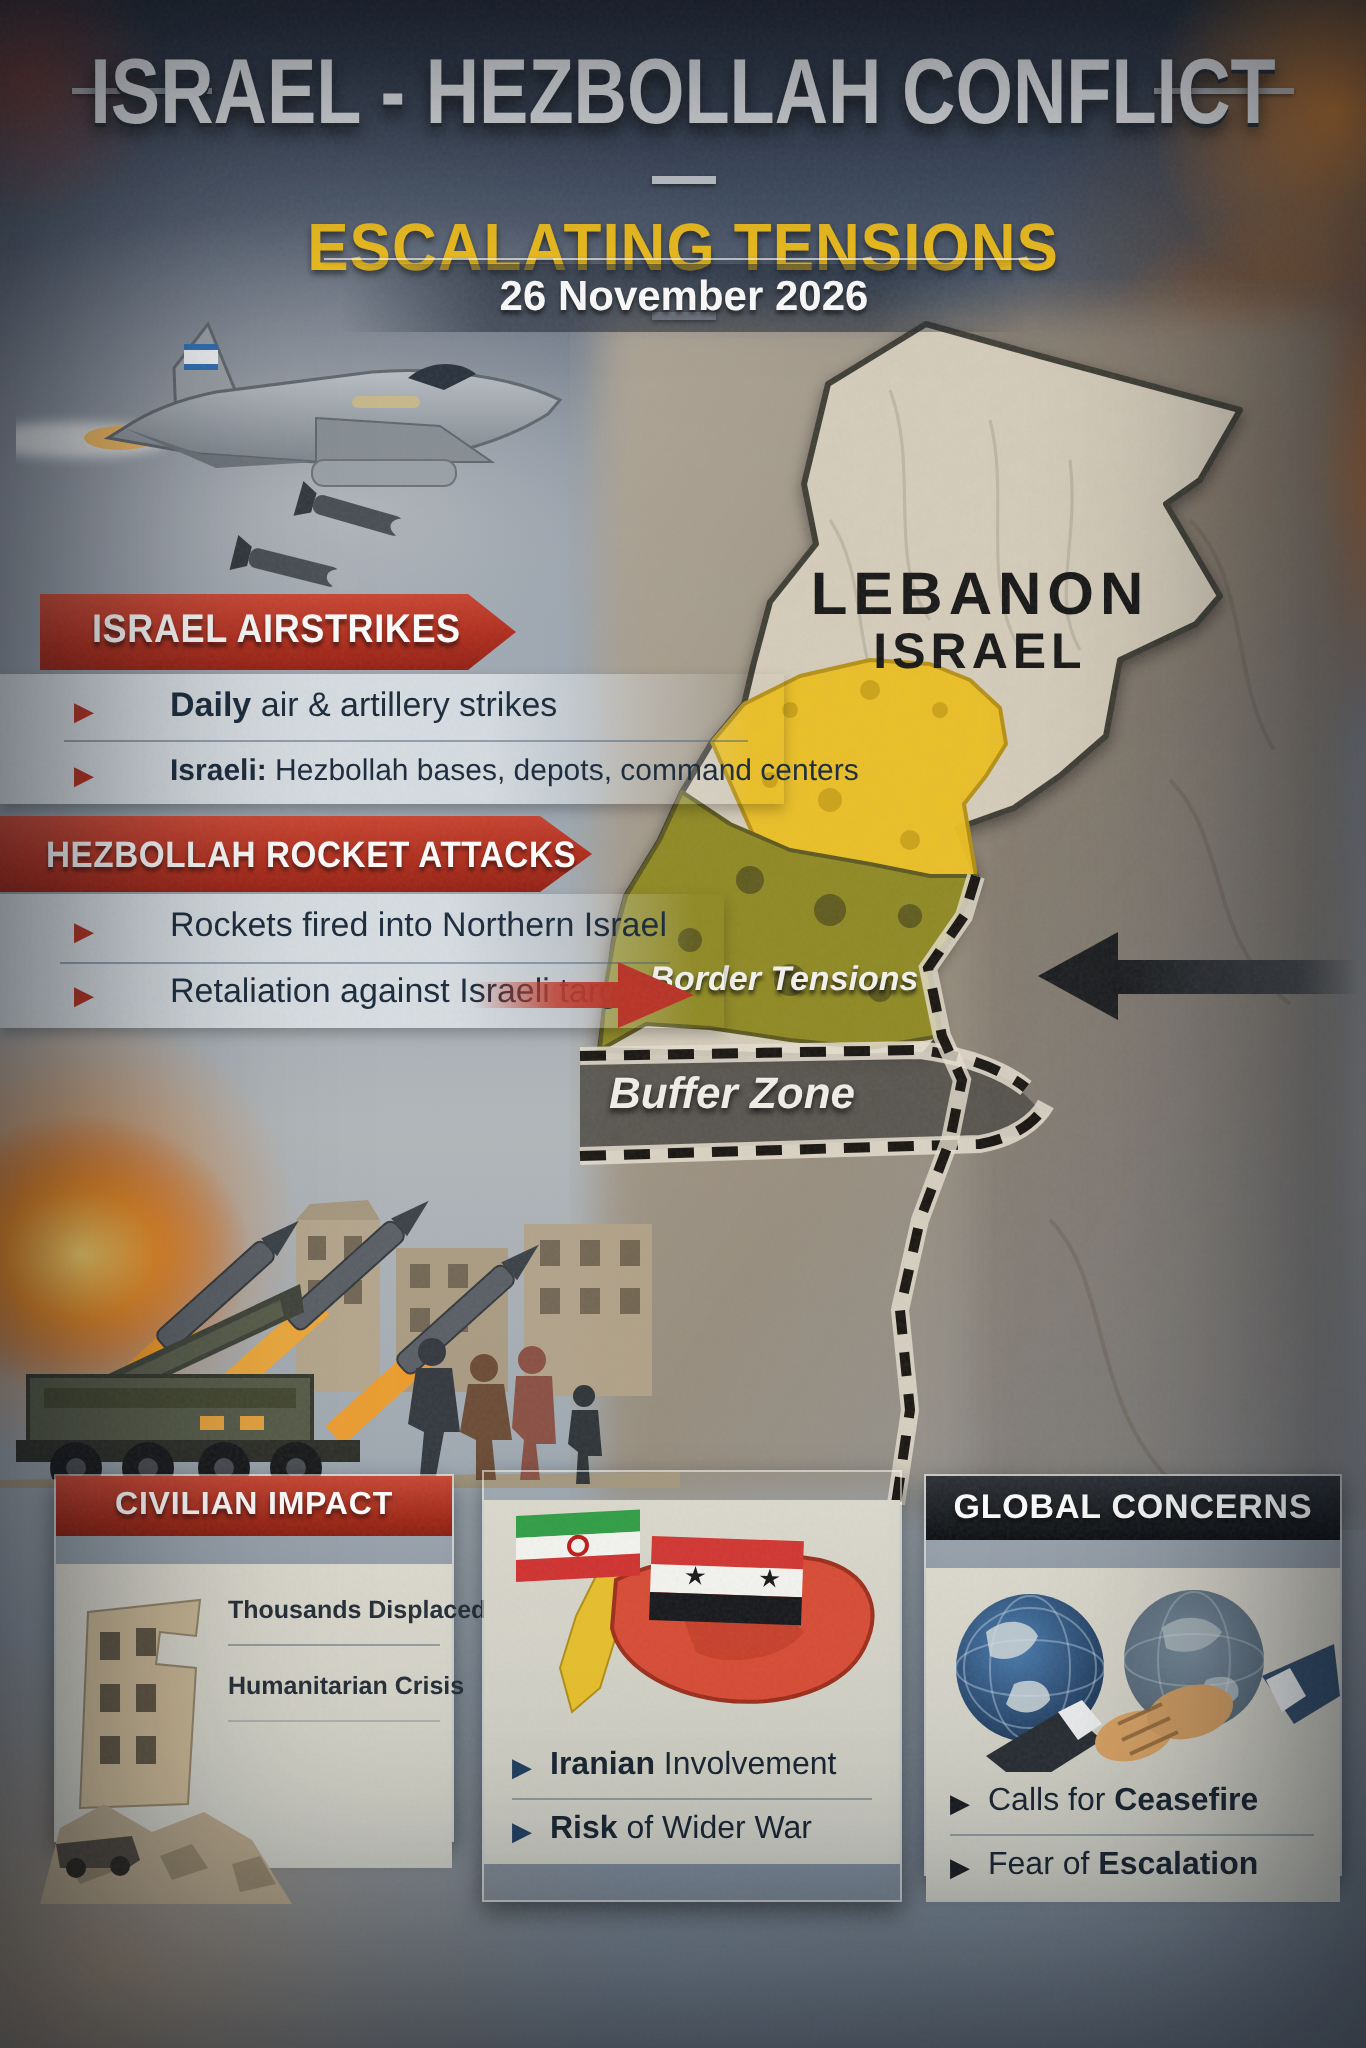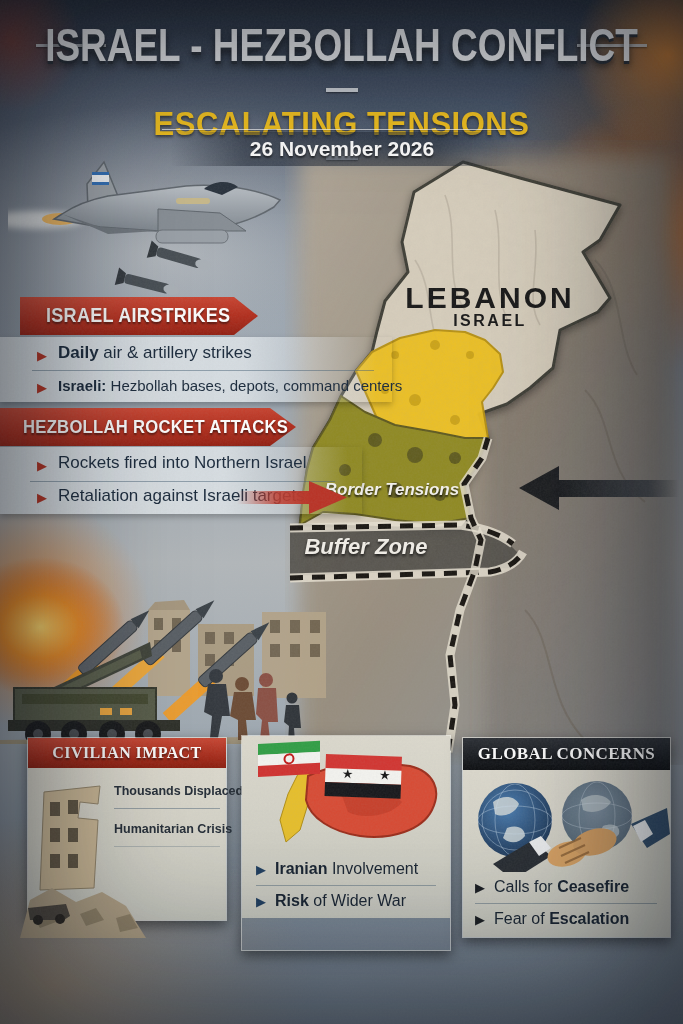--- a/index.html
+++ b/index.html
@@ -40,31 +40,31 @@
     clip-path:polygon(0 0,270px 0,296px 50%,270px 100%,0 100%);}
   .strip{background:linear-gradient(90deg,rgba(224,230,234,.95) 0%,rgba(224,230,234,.85) 62%,rgba(224,230,234,0) 96%);
     box-shadow:0 3px 6px rgba(0,0,0,.25);}
   .strip1{left:0;top:337px;width:392px;height:65px;}
   .strip2{left:0;top:447px;width:362px;height:67px;}
   .srule{height:1px;background:rgba(70,95,115,.5);}
   .marker{font-size:13px;line-height:13px;}
   .mk-red{color:#b5301f;}
   .mk-navy{color:#1b3a5c;}
   .mk-dark{color:#15181d;}
-  .btxt{color:#18283a;font-size:17px;white-space:nowrap;}
+  .btxt{color:#18283a;font-size:17px;white-space:nowrap;margin-left:27px;}
   .btxt .bseg{font-weight:700;}
   .btxt .rseg{font-weight:400;}
   .maplabel{text-align:center;color:#161616;font-weight:700;}
   .panel{border:1px solid rgba(250,250,244,.55);box-shadow:0 5px 12px rgba(0,0,0,.5);}
   .pbanner{display:flex;align-items:center;justify-content:center;color:#fff;font-weight:700;
-    letter-spacing:.4px;text-shadow:0 2px 2px rgba(0,0,0,.55);font-family:Liberation Serif, serif;}
+    letter-spacing:.4px;text-shadow:0 2px 2px rgba(0,0,0,.55);}
   .pb-red{background:linear-gradient(180deg,#c84532 0%,#a02615 70%,#8a1d0e 100%);}
   .pb-navy{background:linear-gradient(180deg,#2e4c6e 0%,#1b2f47 70%,#14243a 100%);}
   .pb-dark{background:linear-gradient(180deg,#2b2f35 0%,#14171b 70%,#0b0d10 100%);}
-  .pcontent{position:relative;background:linear-gradient(180deg,#dcd9cd 0%,#d2d1c6 55%,#c7c8bf 100%);}
+  .pcontent{position:relative;background:linear-gradient(180deg,#dcd9cd 0%,#d2d1c6 55%,#c7c8bf 100%);margin-top:14px;}
   .prow{position:absolute;display:flex;align-items:center;gap:9px;}
   .ptxt{font-size:16px;color:#14202e;white-space:nowrap;}
   .ptxt .bseg{font-weight:700;}
   .ptxt .rseg{font-weight:400;}
   .civline{font-size:12.5px;font-weight:700;color:#222b35;white-space:nowrap;}
   .thin{height:1px;background:rgba(90,110,125,.55);}
   .vignette{left:0;top:0;right:0;bottom:0;box-shadow:inset 0 0 150px 35px rgba(8,12,18,.6);pointer-events:none;}
   .grain{left:0;top:0;pointer-events:none;opacity:.12;}
 </style>
 </head>
@@ -156,21 +156,21 @@
 
     <g>
       <polygon points="234,348 274,326 274,370" fill="#17191c"></polygon>
       <rect x="272" y="340" width="122" height="17" fill="url(#bk)"></rect>
     </g>
 
     <rect x="0" y="0" width="398" height="625" filter="url(#mapnoise)" opacity=".18" fill="#888"></rect>
   </svg>
 
   <div class="abs maplabel" style="left:390px;top:281px;width:200px;font-size:30px;letter-spacing:3px;">LEBANON</div>
-  <div class="abs maplabel" style="left:390px;top:312px;width:200px;font-size:16px;letter-spacing:2.5px;">ISRAEL</div>
+  <div class="abs maplabel" style="left:390px;top:312px;width:200px;font-size:25px;letter-spacing:2.5px;">ISRAEL</div>
   <div class="abs maplabel" style="left:322px;top:480px;width:140px;font-size:17px;font-style:italic;color:#f5f3ee;text-shadow:0 2px 2px rgba(0,0,0,.8);">Border Tensions</div>
   <div class="abs maplabel" style="left:296px;top:534px;width:140px;font-size:22px;font-style:italic;color:#f2efe8;text-shadow:0 2px 3px rgba(0,0,0,.8);">Buffer Zone</div>
 
   <div class="abs tdash" style="left:36px;top:44px;width:70px;"></div>
   <div class="abs tdash" style="left:577px;top:44px;width:70px;"></div>
   <div class="abs hdr-title">ISRAEL - HEZBOLLAH CONFLICT</div>
   <div class="abs hdr-sub">
     <span class="dash"></span>
     <span class="txt">ESCALATING TENSIONS</span>
     <span class="dash"></span>

